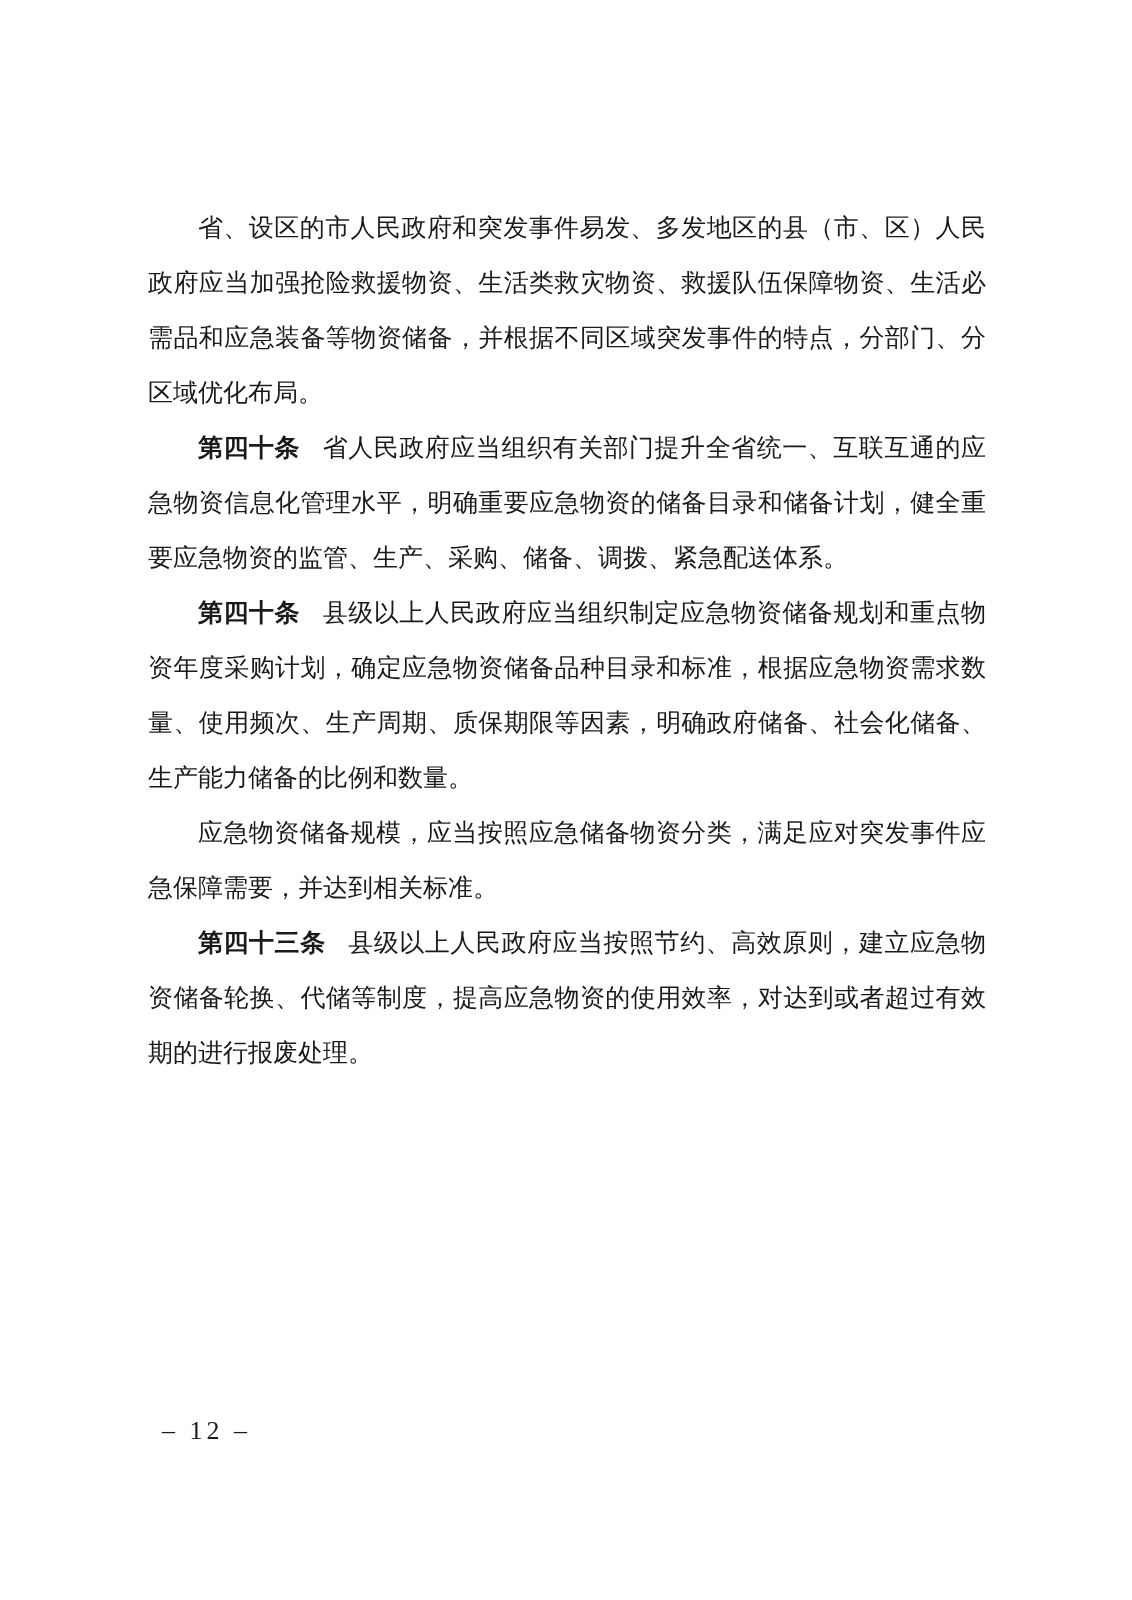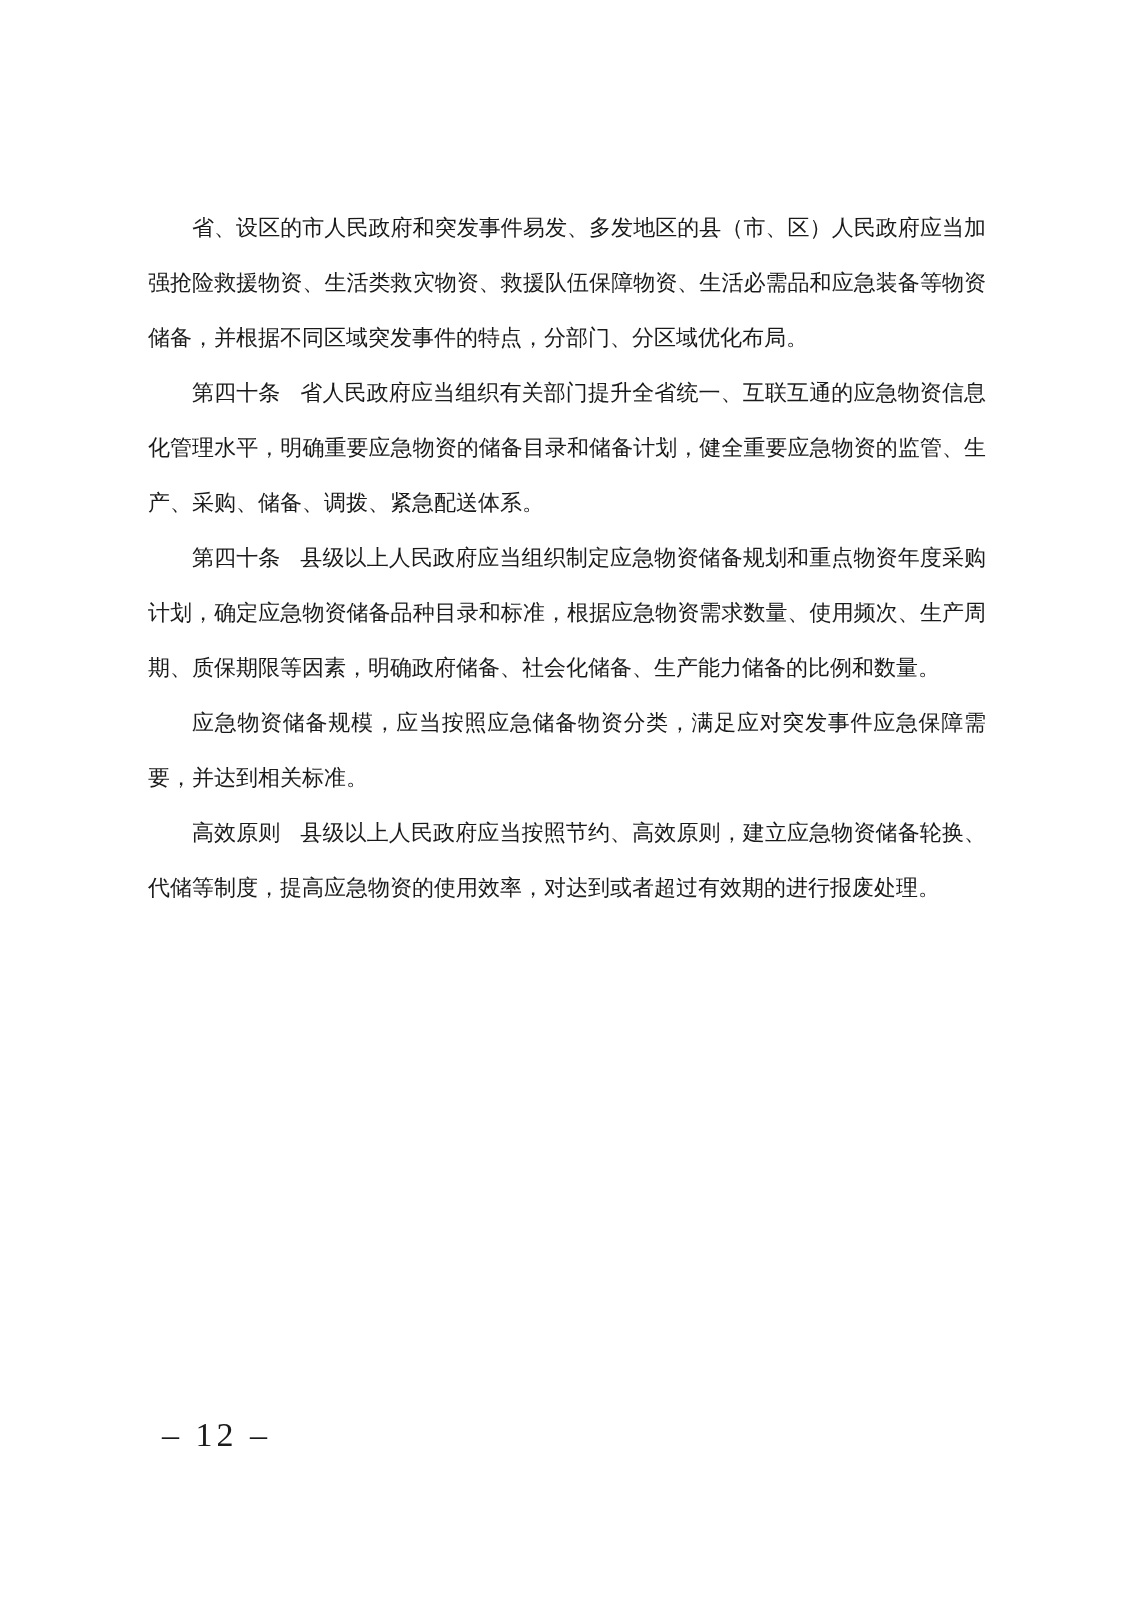--- a/index.html
+++ b/index.html
@@ -15,63 +15,63 @@
     background: #ffffff;
     overflow: hidden;
     font-family: "Liberation Serif", "DejaVu Serif", serif;
   }
   .doc-body {
     position: absolute;
     left: 148px;
     top: 200px;
     width: 838px;
     color: #1a1a1a;
-    font-size: 22px;
+    font-size: 25px;
     line-height: 55px;
     text-align: justify;
     text-justify: inter-character;
   }
   .doc-body p.para {
     margin: 0;
     padding: 0;
     text-indent: 2em;
   }
   .article-label {
     font-family: "DejaVu Sans", "Liberation Sans", sans-serif;
-    font-weight: 400;
+    font-weight: 700;
   }
   .article-label:not(:empty) {
     margin-right: 0.9em;
   }
   .page-footer {
     position: absolute;
     left: 162px;
     top: 1416px;
     color: #1a1a1a;
-    font-size: 34px;
+    font-size: 26px;
     letter-spacing: 4px;
     font-family: "Liberation Serif", "DejaVu Serif", serif;
   }
 </style>
 </head>
 <body>
 
 <div class="page">
 
   <div class="doc-body">
 
     <p class="para"><span class="article-label"></span><span>省、设区的市人民政府和突发事件易发、多发地区的县（市、区）人民政府应当加强抢险救援物资、生活类救灾物资、救援队伍保障物资、生活必需品和应急装备等物资储备，并根据不同区域突发事件的特点，分部门、分区域优化布局。</span></p>
 
     <p class="para"><span class="article-label">第四十条</span><span>省人民政府应当组织有关部门提升全省统一、互联互通的应急物资信息化管理水平，明确重要应急物资的储备目录和储备计划，健全重要应急物资的监管、生产、采购、储备、调拨、紧急配送体系。</span></p>
 
 
     <p class="para"><span class="article-label">第四十条</span><span>县级以上人民政府应当组织制定应急物资储备规划和重点物资年度采购计划，确定应急物资储备品种目录和标准，根据应急物资需求数量、使用频次、生产周期、质保期限等因素，明确政府储备、社会化储备、生产能力储备的比例和数量。</span></p>
 
     <p class="para"><span class="article-label"></span><span>应急物资储备规模，应当按照应急储备物资分类，满足应对突发事件应急保障需要，并达到相关标准。</span></p>
 
-    <p class="para"><span class="article-label">高效原则</span><span>县级以上人民政府应当按照节约、高效原则，建立应急物资储备轮换、代储等制度，提高应急物资的使用效率，对达到或者超过有效期的进行报废处理。</span></p>
+    <p class="para"><span class="article-label">第四十三条</span><span>县级以上人民政府应当按照节约、高效原则，建立应急物资储备轮换、代储等制度，提高应急物资的使用效率，对达到或者超过有效期的进行报废处理。</span></p>
 
 
   </div>
 
   <div class="page-footer">– 12 –</div>
 
 </div>
 
 </body></html>

